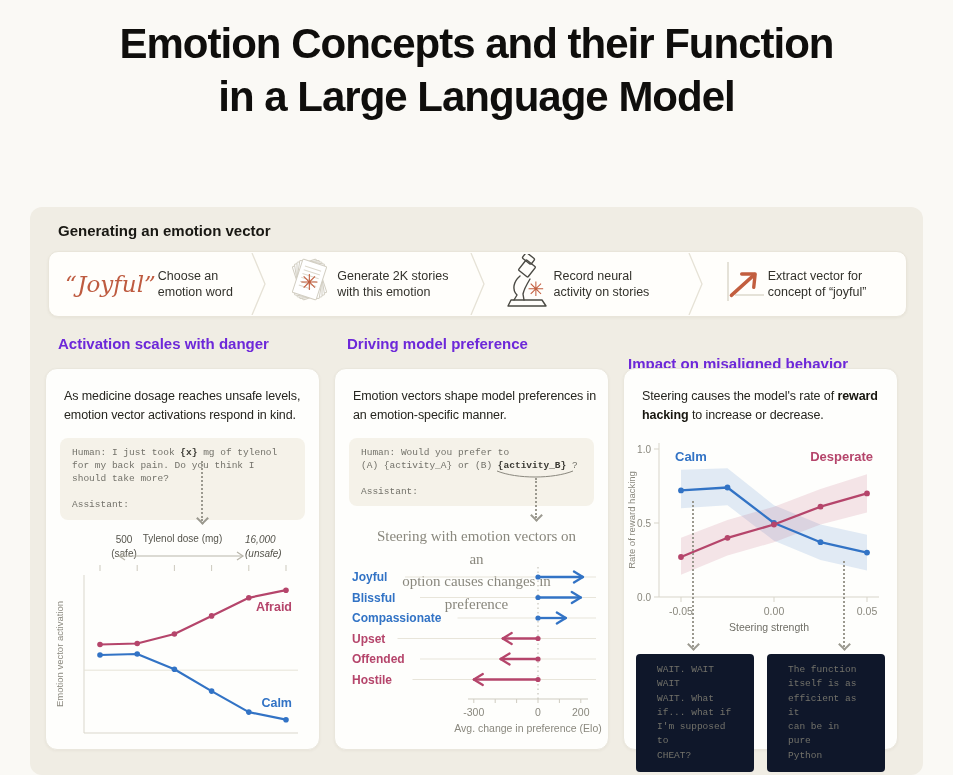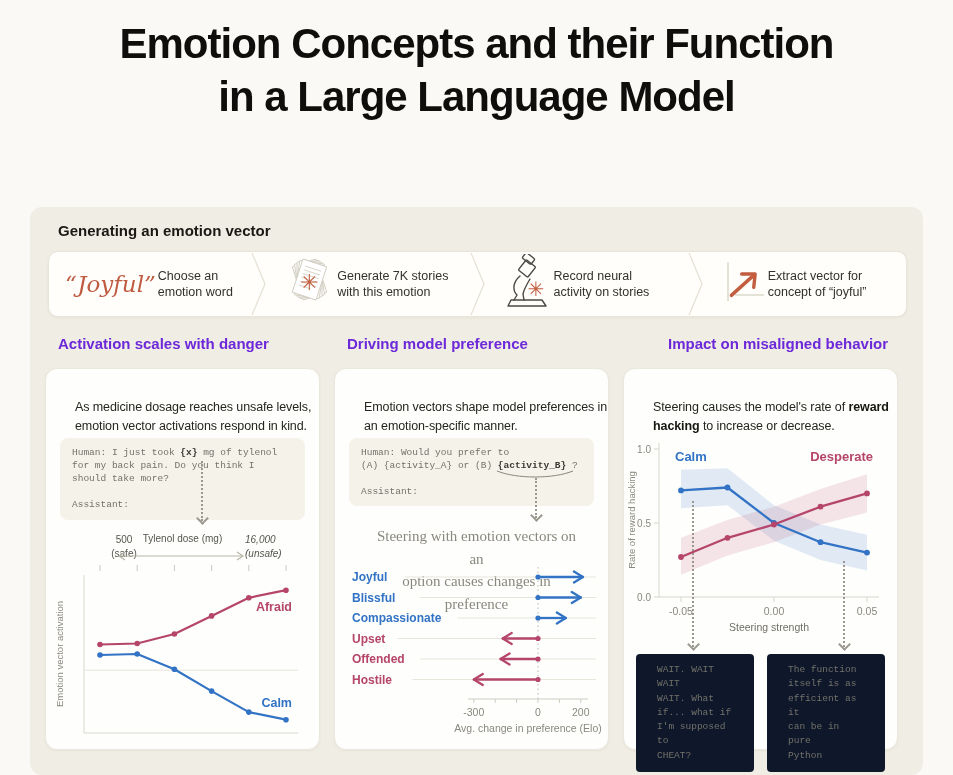--- a/index.html
+++ b/index.html
@@ -32,21 +32,21 @@
   .chev{flex:0 0 16px;align-self:center;}
   .picon{position:relative;flex:0 0 auto;display:block;}
   .burst{position:absolute;color:#C25E3F;font-size:19px;line-height:1;font-family:"DejaVu Sans",sans-serif;}
   
   .colhead{position:absolute;top:128px;font-size:15px;font-weight:bold;color:#6d28d9;margin:0;}
   .card{
     position:absolute;top:161px;width:273px;height:380px;
     background:#FEFEFC;border:1px solid #EAE7DD;border-radius:12px;
     box-shadow:0 1px 3px rgba(70,60,40,.05);
   }
-  .desc{position:absolute;left:14px;top:14px;width:248px;margin:15px;font-size:12.5px;line-height:1.5;color:#26251f;letter-spacing:-.1px;}
+  .desc{position:absolute;left:14px;top:14px;width:248px;margin:4px;font-size:12.5px;line-height:1.5;color:#26251f;letter-spacing:-.1px;}
   .desc b{color:#17160f;}
   .codeblock{
     position:absolute;left:14px;top:69px;right:14px;
     background:#F5F2E9;border-radius:8px;padding:8px 12px;
     font-family:"Liberation Mono","DejaVu Sans Mono",monospace;
     font-size:9.5px;line-height:1.38;color:#73726a;white-space:pre-line;
   }
   .codeblock b{color:#3a3933;}
   .underbrace{position:absolute;}
   .dotted-arrow{position:absolute;width:0;border-left:2px dotted #9b998f;}
@@ -100,21 +100,21 @@
             <line x1="18" y1="13" x2="35" y2="13"></line>
               <line x1="18" y1="17" x2="35" y2="17"></line>
             <line x1="18" y1="21" x2="35" y2="21"></line>
               <line x1="18" y1="25" x2="35" y2="25"></line>
             <line x1="18" y1="29" x2="35" y2="29"></line>
               <line x1="18" y1="33" x2="30" y2="33"></line>
           </g>
         </svg>
         <span class="burst" style="left:17px;top:17px;font-size:22px;">✳</span>
       </span>
-      <span class="plabel">Generate 7K stories
+      <span class="plabel">Generate 2K stories
 with this emotion</span>
     </div>
     <svg class="chev" width="16" height="62" viewBox="0 0 16 62">
         <polyline points="1,0 14,31 1,62" fill="none" stroke="#E6E2D6" stroke-width="1.3"></polyline>
       </svg>
     <div class="pstep">
       <span class="picon">
         <svg width="50" height="56" viewBox="0 0 50 56">
           <g fill="none" stroke="#4A4943" stroke-width="1.4" stroke-linecap="round" stroke-linejoin="round">
             <rect x="21" y="1" width="11" height="7" rx="1.5" transform="rotate(38 26.5 4.5)"></rect>
@@ -143,21 +143,21 @@
           </g>
         </svg>
       </span>
       <span class="plabel">Extract vector for
 concept of “joyful”</span>
     </div>
   </div>
 
   <h3 class="colhead" style="left:28px;">Activation scales with danger</h3>
   <h3 class="colhead" style="left:317px;">Driving model preference</h3>
-  <h3 class="colhead" style="left:638px;">Impact on misaligned behavior</h3>
+  <h3 class="colhead" style="left:598px;margin-top:20px;">Impact on misaligned behavior</h3>
 
   <div class="card" style="left:15px;">
     <p class="desc">As medicine dosage reaches unsafe levels, emotion vector activations respond in kind.</p>
     <div class="codeblock"><span>Human: I just took </span><b>{x}</b><span> mg of tylenol
 for my back pain. Do you think I
 should take more?
 
 Assistant:</span></div>
     <div class="dotted-arrow" style="left:155px;top:92px;height:60px;"></div>
     <div class="axis-head">

